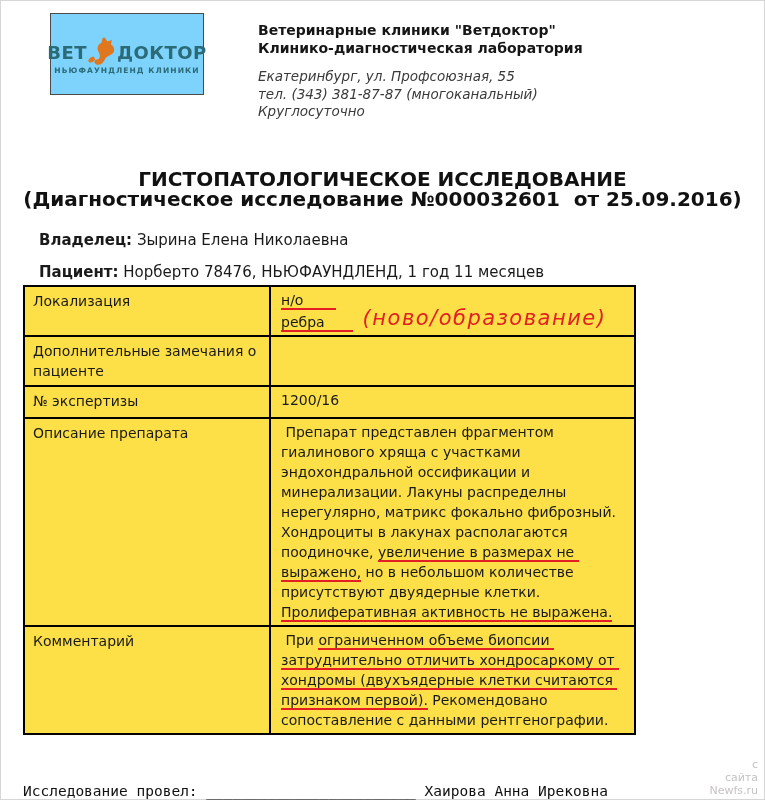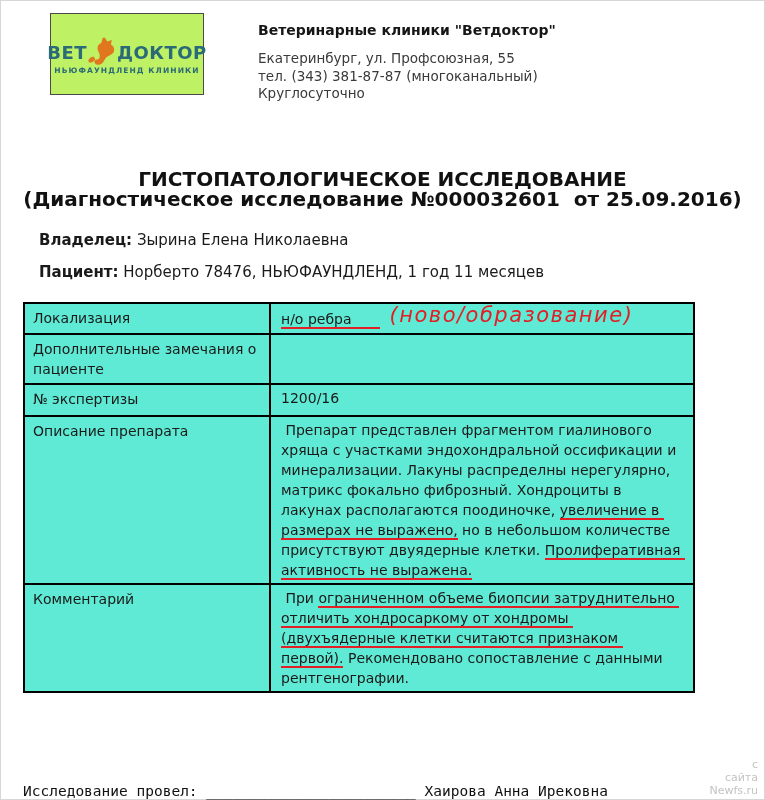--- a/index.html
+++ b/index.html
@@ -5,45 +5,45 @@
   html,body{margin:0;padding:0;}
   body{
     width:765px;height:800px;background:#ffffff;position:relative;
     font-family:"DejaVu Sans", sans-serif;color:#1a1a1a;overflow:hidden;
   }
   .page{position:absolute;inset:0;border:1px solid #d6d6d6;box-sizing:border-box;}
 
   
   .logo-box{
     position:absolute;left:49px;top:12px;width:152px;height:80px;
-    border:1px solid #4a4a4a;background:#bef264;
+    border:1px solid #4a4a4a;background:#7dd3fc;
     display:flex;flex-direction:column;align-items:center;justify-content:center;
   }
   .logo-main{display:flex;align-items:flex-end;line-height:1;}
   .logo-word{font-weight:bold;font-size:18px;color:var(--teal);letter-spacing:.5px;}
   .cat-wrap{width:30px;height:30px;margin:0 0 -1px 0;position:relative;top:4px;}
   .cat-wrap svg{width:30px;height:30px;display:block;color:var(--orange);}
   .logo-sub{font-size:7.5px;font-weight:bold;letter-spacing:1.1px;color:var(--teal);margin-top:4px;white-space:nowrap;}
 
   
   .header-text{position:absolute;left:257px;top:20px;}
   .ht-bold{font-weight:bold;font-size:14px;line-height:18px;color:#161616;}
-  .ht-addr{margin-top:11px;font-size:13.5px;line-height:17.5px;color:#3a3a3a;}
+  .ht-addr{margin-top:11px;font-size:13.5px;line-height:17.5px;color:#3a3a3a;font-style:italic;}
   .ht-addr div{white-space:pre;}
 
   
   .title{position:absolute;left:0;right:0;top:168px;text-align:center;font-weight:bold;font-size:20px;line-height:20px;color:#111;}
   .title div{white-space:pre;}
 
   .owner-line{position:absolute;left:38px;top:230px;font-size:15px;}
   .patient-line{position:absolute;left:38px;top:262px;font-size:15px;}
   .b{font-weight:bold;text-align:center;}
 
   
-  table.report{position:absolute;left:22px;top:301px;width:672px;border-collapse:collapse;table-layout:fixed;background:#5eead4;}
+  table.report{position:absolute;left:22px;top:284px;width:613px;border-collapse:collapse;table-layout:fixed;background:#fde047;}
   table.report td{border:2px solid #000;vertical-align:top;font-size:14px;line-height:20px;overflow:hidden;}
   td.lbl{width:228px;padding:4px 8px;font-size:14.5px;}
   td.val{padding:3px 10px;white-space:pre-wrap;}
   .u{border-bottom:2px solid var(--red);box-decoration-break:clone;-webkit-box-decoration-break:clone;}
   .loc-cell .u{padding-right:28px;}
   .annotation{
     color:var(--red);font-weight:normal;font-style:italic;font-size:21px;
     letter-spacing:1.5px;margin-left:10px;white-space:nowrap;position:relative;top:-2px;
   }
 
@@ -66,20 +66,21 @@
           <path d="M8 33 q-7 3 -6 -2 q1 -4 7 -5 l2 4 q-2 2 -3 3 z"></path>
         </svg>
       </span>
       <span class="logo-word">ДОКТОР</span>
     </div>
     <div class="logo-sub">НЬЮФАУНДЛЕНД КЛИНИКИ</div>
   </div>
 
   <div class="header-text">
     <div class="ht-bold">Ветеринарные клиники "Ветдоктор"</div>
+    <div class="ht-bold">Клинико-диагностическая лаборатория</div>
     <div class="ht-addr">
       <div>Екатеринбург, ул. Профсоюзная, 55</div>
       <div>тел. (343) 381-87-87 (многоканальный)</div>
       <div>Круглосуточно</div>
     </div>
   </div>
 
   <div class="title">
     <div>ГИСТОПАТОЛОГИЧЕСКОЕ ИССЛЕДОВАНИЕ</div>
     <div>(Диагностическое исследование №000032601  от 25.09.2016)</div>

